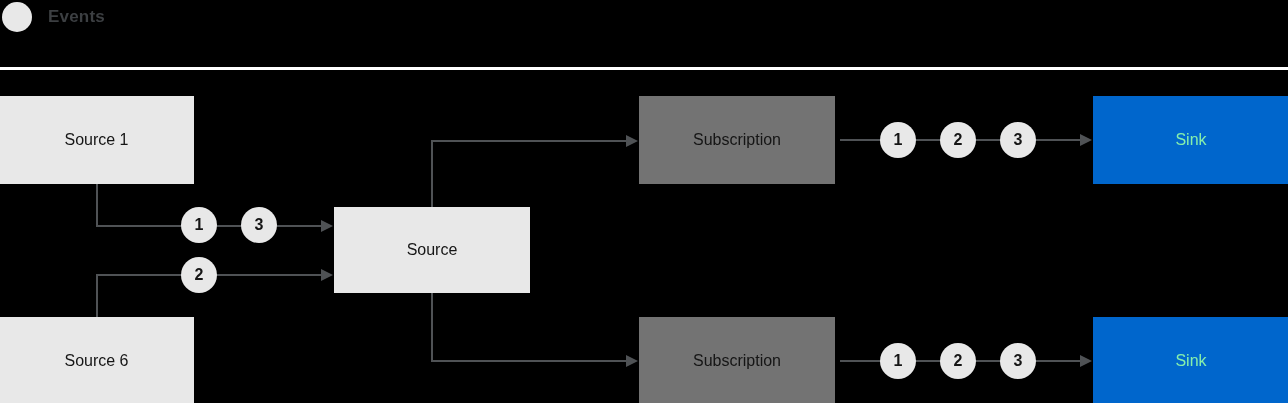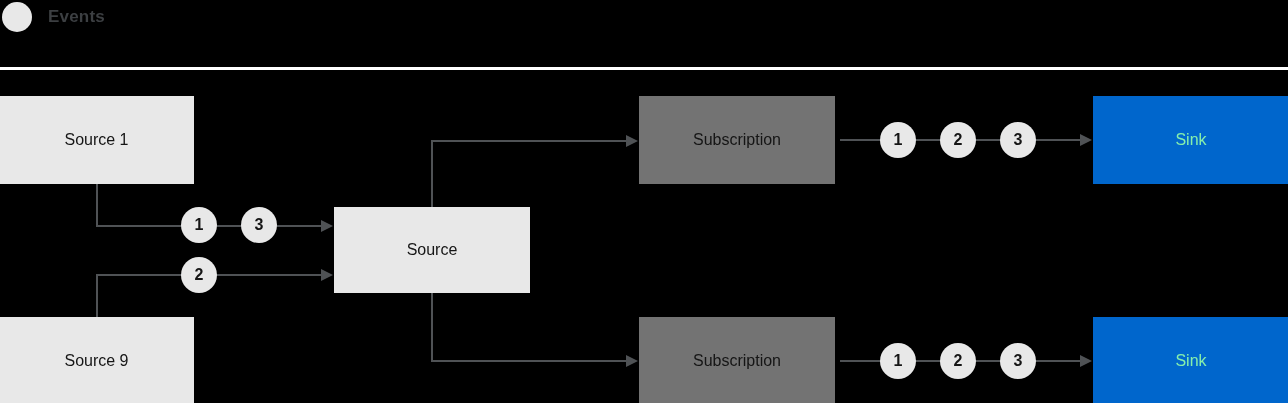--- a/index.html
+++ b/index.html
@@ -144,21 +144,21 @@
     <polygon class="wire-head" points="1080,134 1092,140 1080,146"></polygon>
 
     <path class="wire" d="M840,361 L1080,361"></path>
     <polygon class="wire-head" points="1080,355 1092,361 1080,367"></polygon>
   </svg>
 
   <div class="box box-grey" id="source1">
     <span>Source 1</span>
   </div>
   <div class="box box-grey" id="source2">
-    <span>Source 9</span>
+    <span>Source 6</span>
   </div>
   <div class="box box-grey" id="channel">
     <span>Source</span>
   </div>
   <div class="box box-lightblue" id="sub1">
     <span>Subscription</span>
   </div>
   <div class="box box-lightblue" id="sub2">
     <span>Subscription</span>
   </div>

